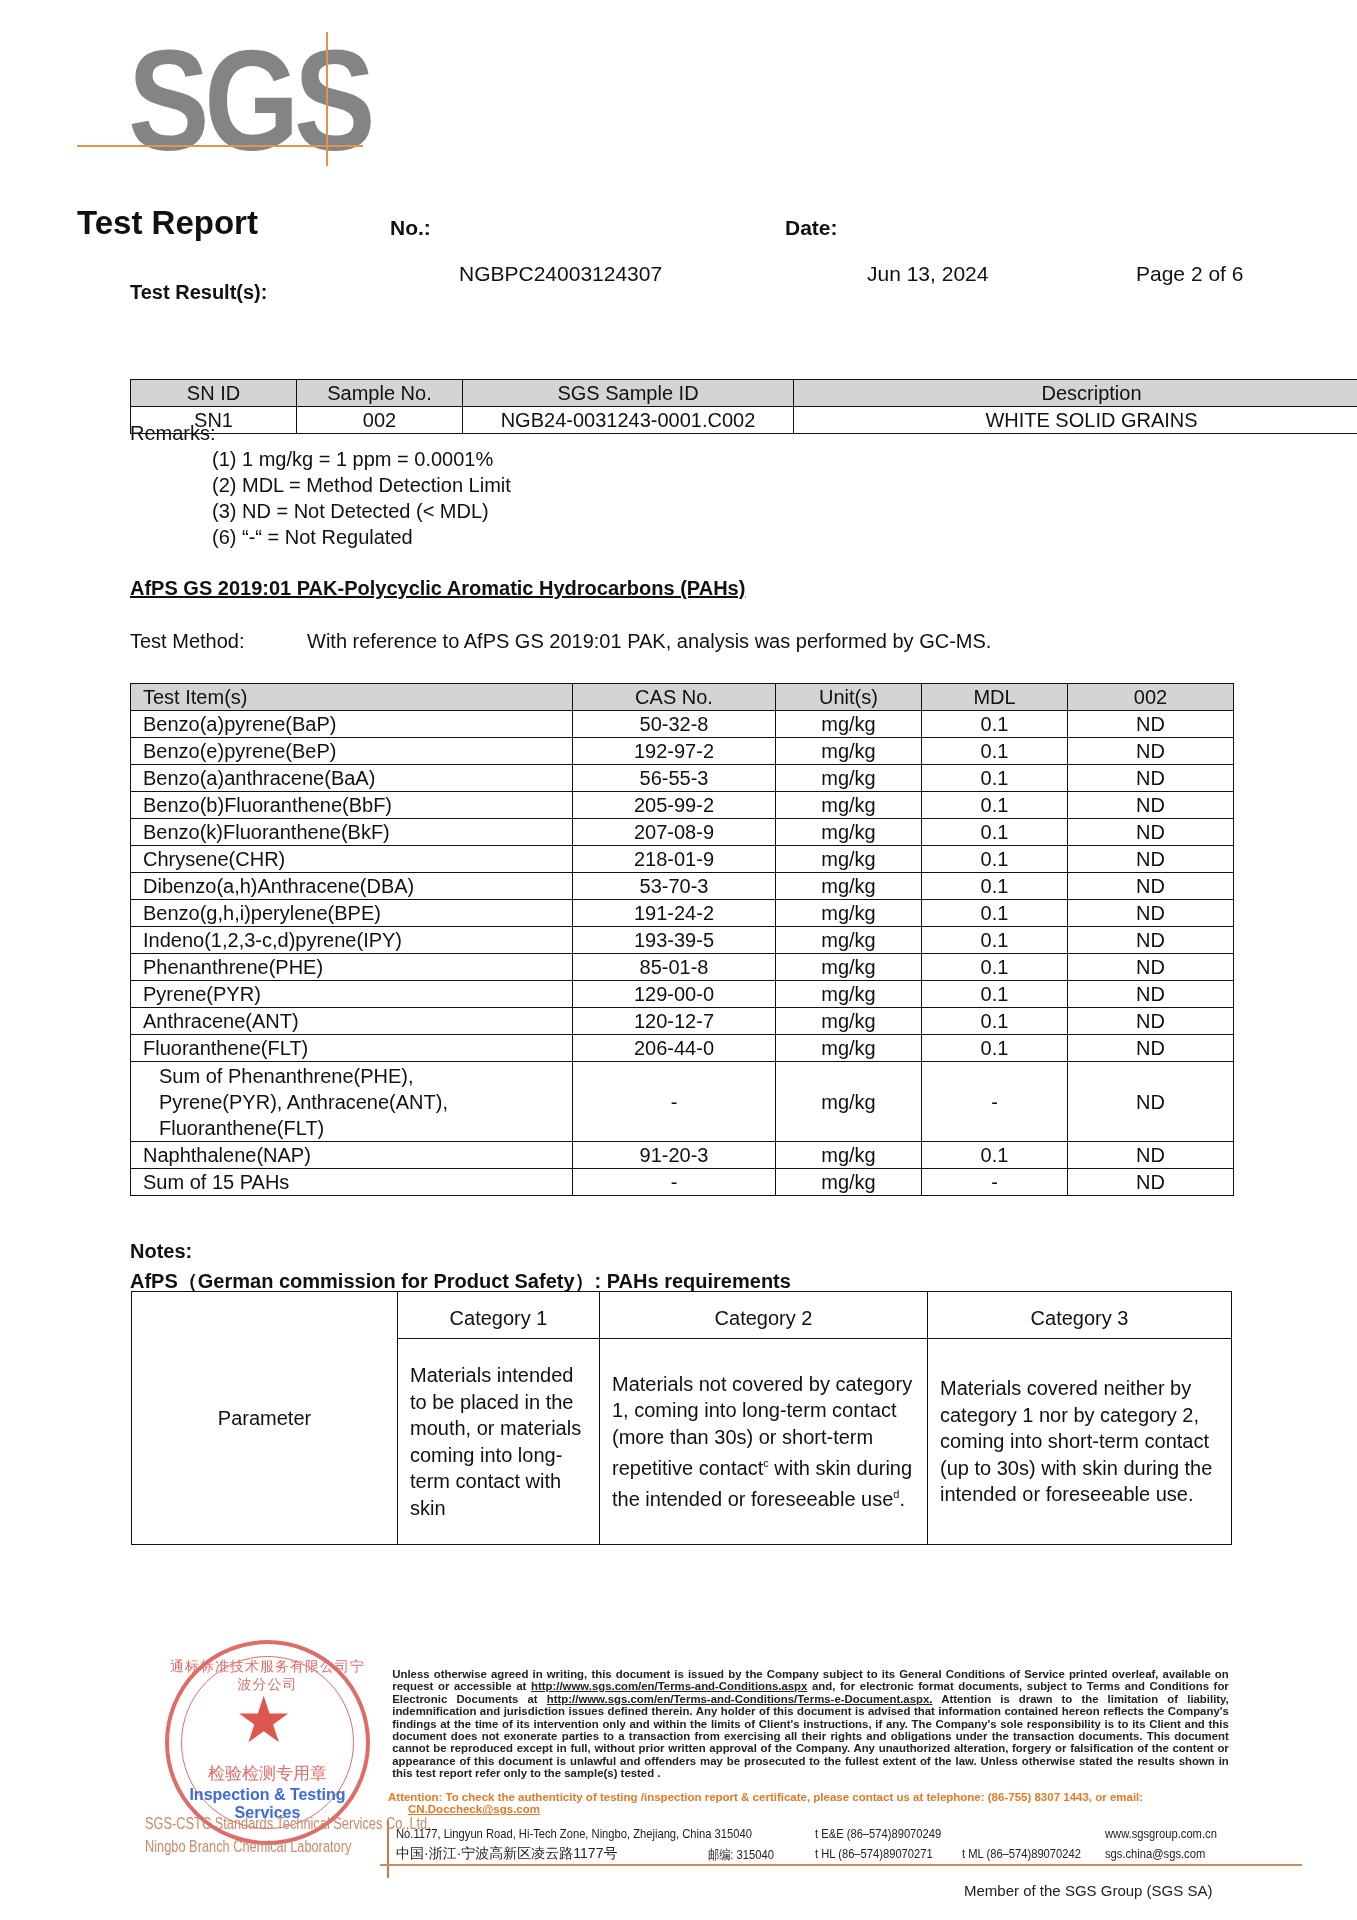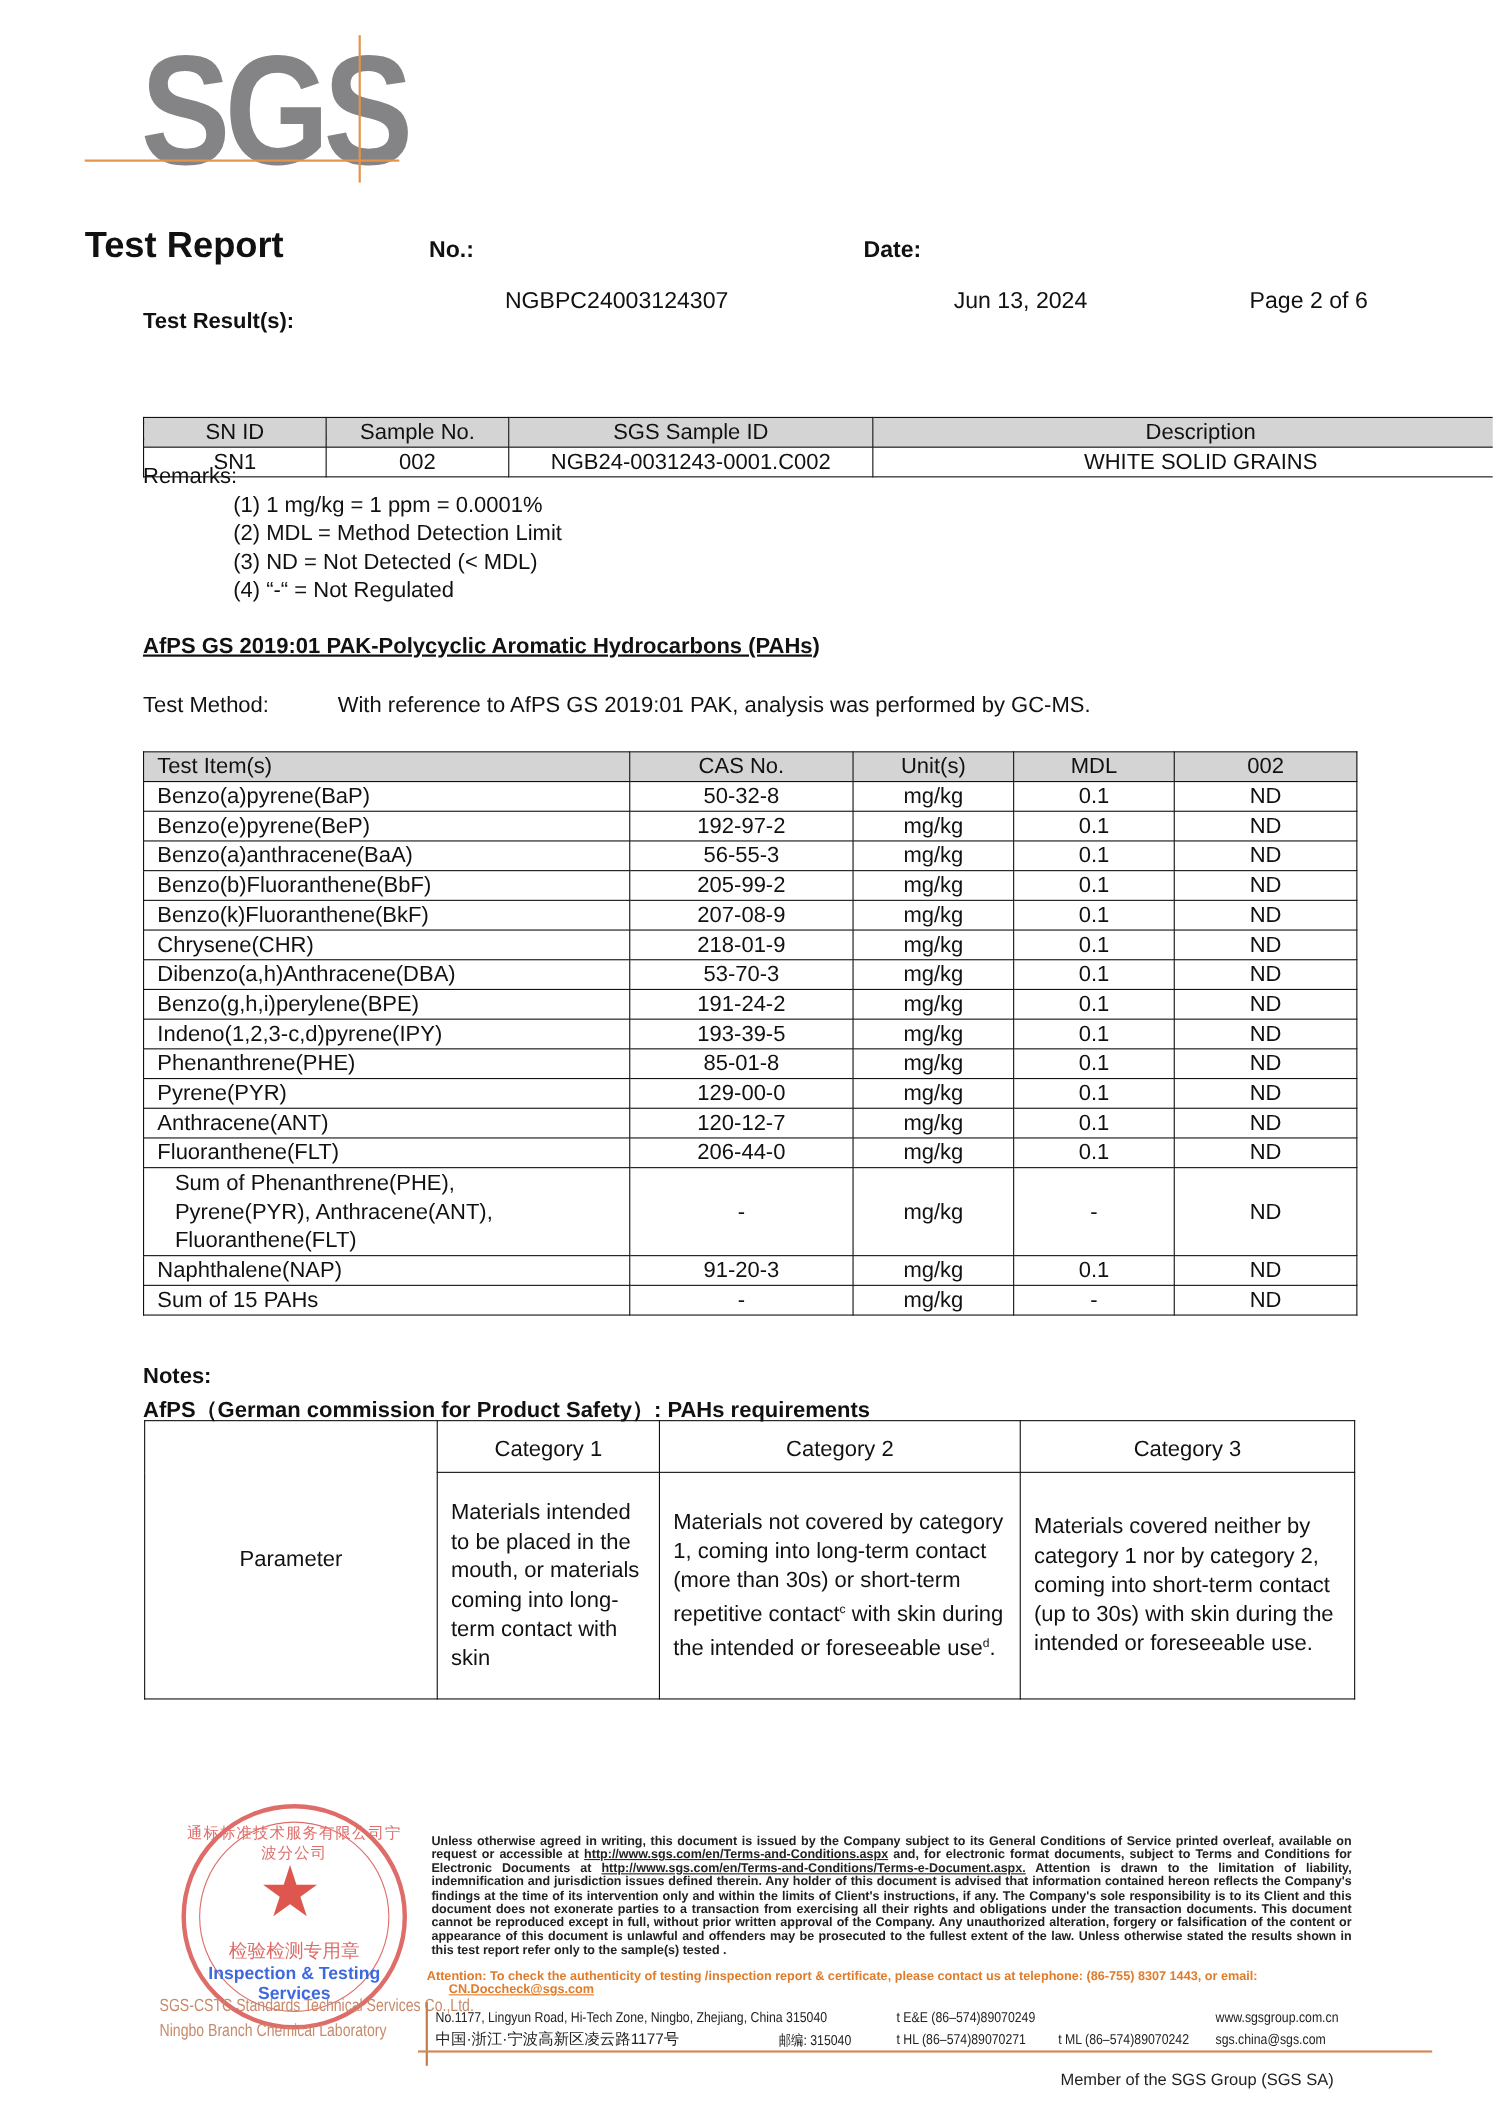--- a/index.html
+++ b/index.html
@@ -115,21 +115,21 @@
     <td>WHITE SOLID GRAINS</td>
   </tr>
 </tbody>
   </table>
 
 <div class="abs remarks">
   <div>Remarks:</div>
   <div class="item">(1)  1 mg/kg = 1 ppm = 0.0001%</div>
   <div class="item">(2)  MDL = Method Detection Limit</div>
   <div class="item">(3)  ND = Not Detected (&lt; MDL)</div>
-  <div class="item">(4)  “-“ = Not Regulated</div>
+  <div class="item">(6)  “-“ = Not Regulated</div>
 </div>
 
 <div class="abs std-heading">AfPS GS 2019:01 PAK-Polycyclic Aromatic Hydrocarbons (PAHs)</div>
 <div class="abs method">
   <span>Test Method:</span>
   <span class="val">With reference to AfPS GS 2019:01 PAK, analysis was performed by GC-MS.</span>
 </div>
 
 <table id="pah-table">
   <colgroup>

